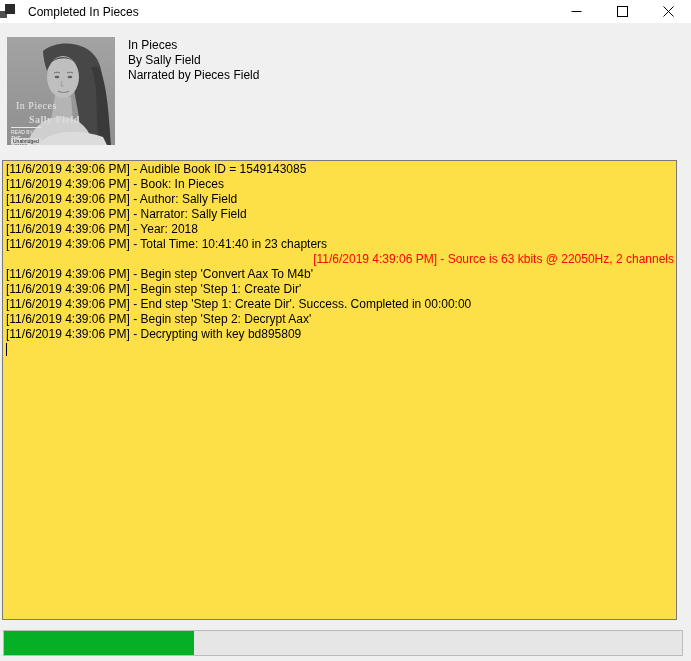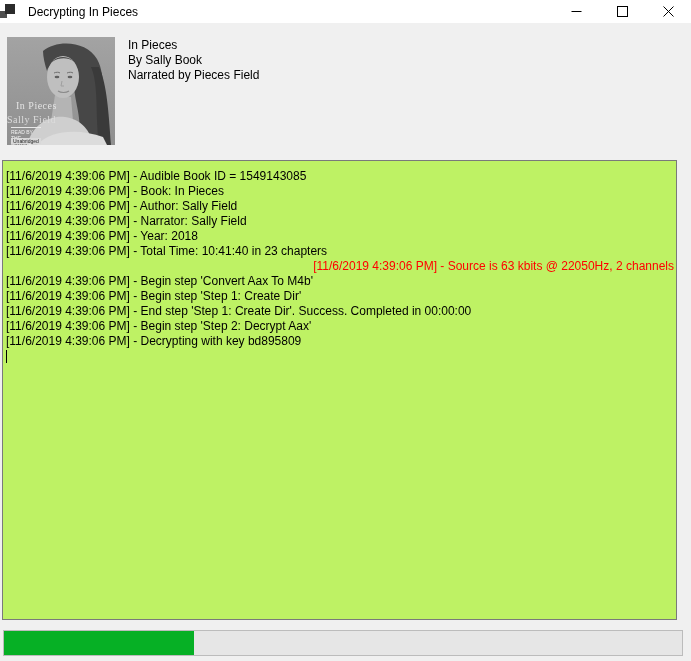--- a/index.html
+++ b/index.html
@@ -21,32 +21,32 @@
   .caption-btn { width: 46px; height: 23px; display: flex; align-items: center; justify-content: center; background: transparent; border: none; cursor: default; }
   .caption-btn svg { display: block; }
 
   
   .cover {
     position: absolute; left: 7px; top: 37px; width: 108px; height: 108px;
     overflow: hidden; background: #9a9a9a;
   }
   .cover svg { position: absolute; left: 0; top: 0; }
   .cover-title  { position: absolute; left: 9px; top: 63px;  font-family: "Liberation Serif", serif; font-size: 10px; color: #e4e4e4; letter-spacing: 0.5px; }
-  .cover-author { position: absolute; left: 0; top: 77px;  font-family: "Liberation Serif", serif; font-size: 10px; color: #dcdcdc; letter-spacing: 0.5px; }
+  .cover-author { position: absolute; left: 22px; top: 77px;  font-family: "Liberation Serif", serif; font-size: 10px; color: #dcdcdc; letter-spacing: 0.5px; font-weight: bold; }
   .cover-readby { position: absolute; left: 4px; top: 90px; font-size: 5px; line-height: 6px; color: #f0f0f0; width: 30px; text-transform: uppercase; border-top: 1px solid #e8e8e8; padding-top: 1px; }
   .cover-unabridged { position: absolute; left: 4px; top: 101px; font-size: 5px; color: #222; background: #d9d9d9; padding: 0 2px; line-height: 6px; }
 
   .book-info { position: absolute; left: 128px; top: 38px; font-size: 12px; line-height: 15px; color: #000; }
 
   
   .logbox {
     position: absolute; left: 2px; top: 160px; width: 675px; height: 460px;
-    background: #bef264; border: 1px solid #7a7a7a;
+    background: #fde047; border: 1px solid #7a7a7a;
     font-size: 12px; line-height: 15px; color: #000;
-    padding: 8px 2px 0 3px; white-space: pre; overflow: hidden; cursor: text;
+    padding: 1px 2px 0 3px; white-space: pre; overflow: hidden; cursor: text;
   }
   .log-line { height: 15px; }
   .log-line.red { color: #ff0000; text-align: right; }
   .caret-line { height: 15px; display: flex; align-items: center; }
   .caret { display: inline-block; width: 1px; height: 13px; background: #000; }
 
   
   .progress {
     position: absolute; left: 3px; top: 630px; width: 680px; height: 26px;
     border: 1px solid #bcbcbc; background: #e6e6e6;
@@ -56,21 +56,21 @@
 </head>
 <body>
 
 <div class="window">
 
   <div class="titlebar">
     <span class="app-icon">
       <span class="sq-small"></span>
         <span class="sq-big"></span>
     </span>
-    <span class="title-text">Decrypting In Pieces</span>
+    <span class="title-text">Completed In Pieces</span>
     <span class="caption-buttons">
       <button class="caption-btn">
         <svg width="11" height="11" viewBox="0 0 11 11">
             <line x1="0.5" y1="5.5" x2="10.5" y2="5.5" stroke="#000" stroke-width="1"></line>
           </svg>
       </button>
       <button class="caption-btn">
         <svg width="11" height="11" viewBox="0 0 11 11">
             <rect x="0.5" y="0.5" width="10" height="10" fill="none" stroke="#000" stroke-width="1"></rect>
           </svg>
@@ -113,21 +113,21 @@
       <path d="M51 54 C54 56 59 56 62 54" stroke="#8a8a8a" stroke-width="1.2" fill="none"></path>
     </svg>
     <div class="cover-title">In Pieces</div>
     <div class="cover-author">Sally Field</div>
     <div class="cover-readby">Read by the author</div>
     <div class="cover-unabridged">Unabridged</div>
   </div>
 
   <div class="book-info">
     <div>In Pieces</div>
-    <div>By Sally Book</div>
+    <div>By Sally Field</div>
     <div>Narrated by Pieces Field</div>
   </div>
 
   <div class="logbox"><div class="log-line">[11/6/2019 4:39:06 PM] - Audible Book ID = 1549143085</div><div class="log-line">[11/6/2019 4:39:06 PM] - Book: In Pieces</div><div class="log-line">[11/6/2019 4:39:06 PM] - Author: Sally Field</div><div class="log-line">[11/6/2019 4:39:06 PM] - Narrator: Sally Field</div><div class="log-line">[11/6/2019 4:39:06 PM] - Year: 2018</div><div class="log-line">[11/6/2019 4:39:06 PM] - Total Time: 10:41:40 in 23 chapters</div><div class="log-line red">[11/6/2019 4:39:06 PM] - Source is 63 kbits @ 22050Hz, 2 channels</div><div class="log-line">[11/6/2019 4:39:06 PM] - Begin step 'Convert Aax To M4b'</div><div class="log-line">[11/6/2019 4:39:06 PM] - Begin step 'Step 1: Create Dir'</div><div class="log-line">[11/6/2019 4:39:06 PM] - End step 'Step 1: Create Dir'. Success. Completed in 00:00:00</div><div class="log-line">[11/6/2019 4:39:06 PM] - Begin step 'Step 2: Decrypt Aax'</div><div class="log-line">[11/6/2019 4:39:06 PM] - Decrypting with key bd895809</div><div class="caret-line"><span class="caret"></span></div></div>
 
   <div class="progress" style="background: rgb(230, 230, 230);">
     <div class="progress-fill" style="width: 28%; background: rgb(6, 176, 37);"></div>
   </div>
 
 </div>

